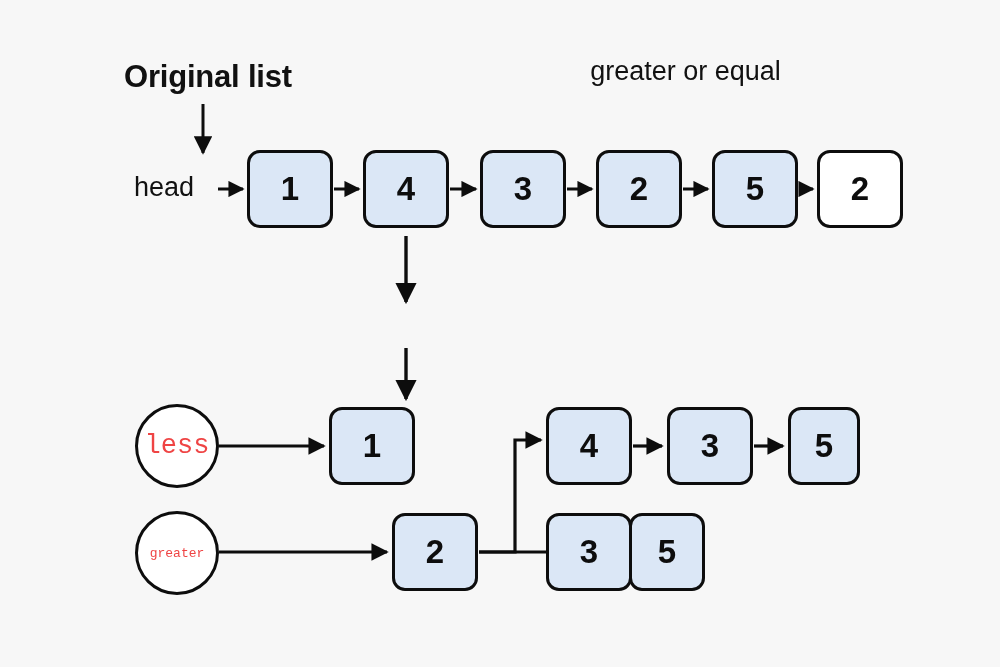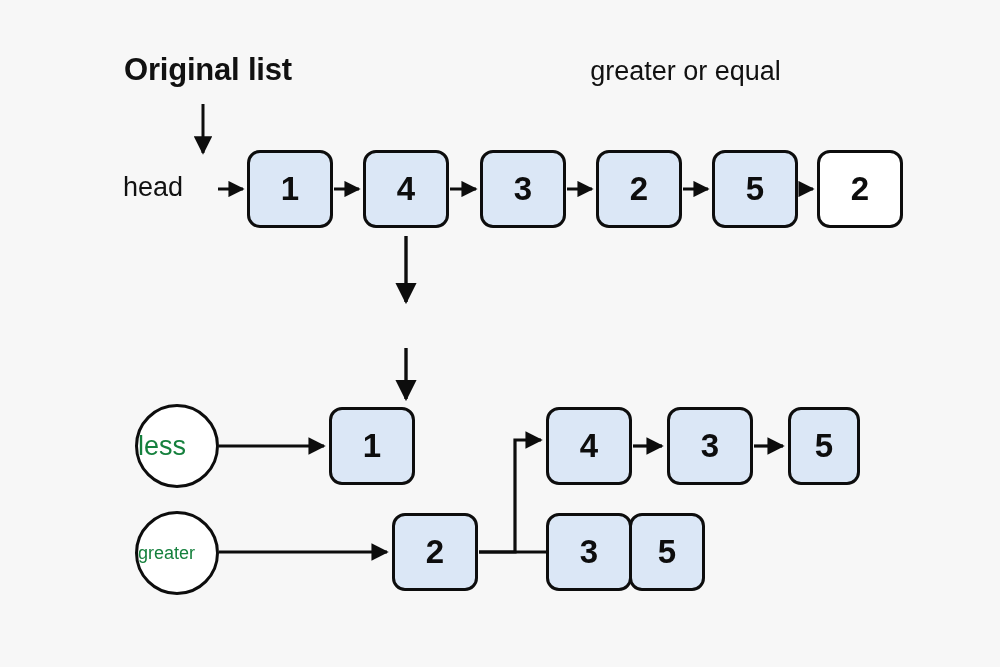--- a/index.html
+++ b/index.html
@@ -10,20 +10,21 @@
     overflow:hidden;
     position:relative;
   }
   #stage{position:absolute;left:0;top:0;width:1000px;height:667px;}
   .lbl{position:absolute;white-space:nowrap;color:#111111;}
 
   .title-bold{
     font-weight:bold;
     font-size:31px;
     letter-spacing:-0.2px;
+    margin-top:7px;
   }
   .note{
     font-size:27px;
     text-align:center;
     line-height:1.45;
   }
   .head-lbl{font-size:27px;}
 
   
   .node{
@@ -43,40 +44,42 @@
 
   
   .circ{
     position:absolute;
     box-sizing:border-box;
     border:3.5px solid #0d0d0d;
     border-radius:50%;
     background:#ffffff;
     display:flex;
     align-items:center;
-    color:#15803d;
+    justify-content:center;
+    color:#ef4444;
+    font-family:Liberation Mono, monospace;
   }
   .circ-less{font-size:27px;}
-  .circ-greater{font-size:18px;}
+  .circ-greater{font-size:13px;}
 
   svg.edges{position:absolute;left:0;top:0;width:1000px;height:667px;pointer-events:none;}
   .ital{font-style:italic;}
 </style>
 </head>
 <body style="background: rgb(247, 247, 247);">
 
 <div id="stage">
 
   <div class="lbl title-bold" style="left:124px;top:52px;">Original list</div>
 
   <div class="lbl note" style="left:553px;top:52px;width:265px;">
     <div>greater or equal</div>
   </div>
 
-  <div class="lbl head-lbl" style="left:123px;top:172px;">head</div>
+  <div class="lbl head-lbl" style="left:134px;top:172px;">head</div>
 
 
   <div class="node" style="left: 247px; top: 150px; width: 86px; height: 78px; background: rgb(219, 231, 246);">
     <span>1</span>
   </div>
   <div class="node" style="left: 363px; top: 150px; width: 86px; height: 78px; background: rgb(219, 231, 246);">
     <span>4</span>
   </div>
   <div class="node" style="left: 480px; top: 150px; width: 86px; height: 78px; background: rgb(219, 231, 246);">
     <span>3</span>

